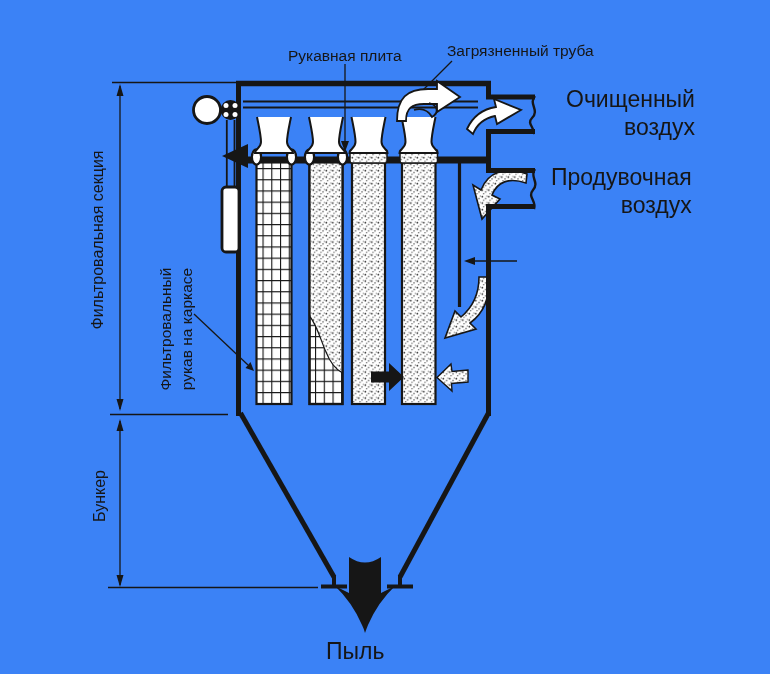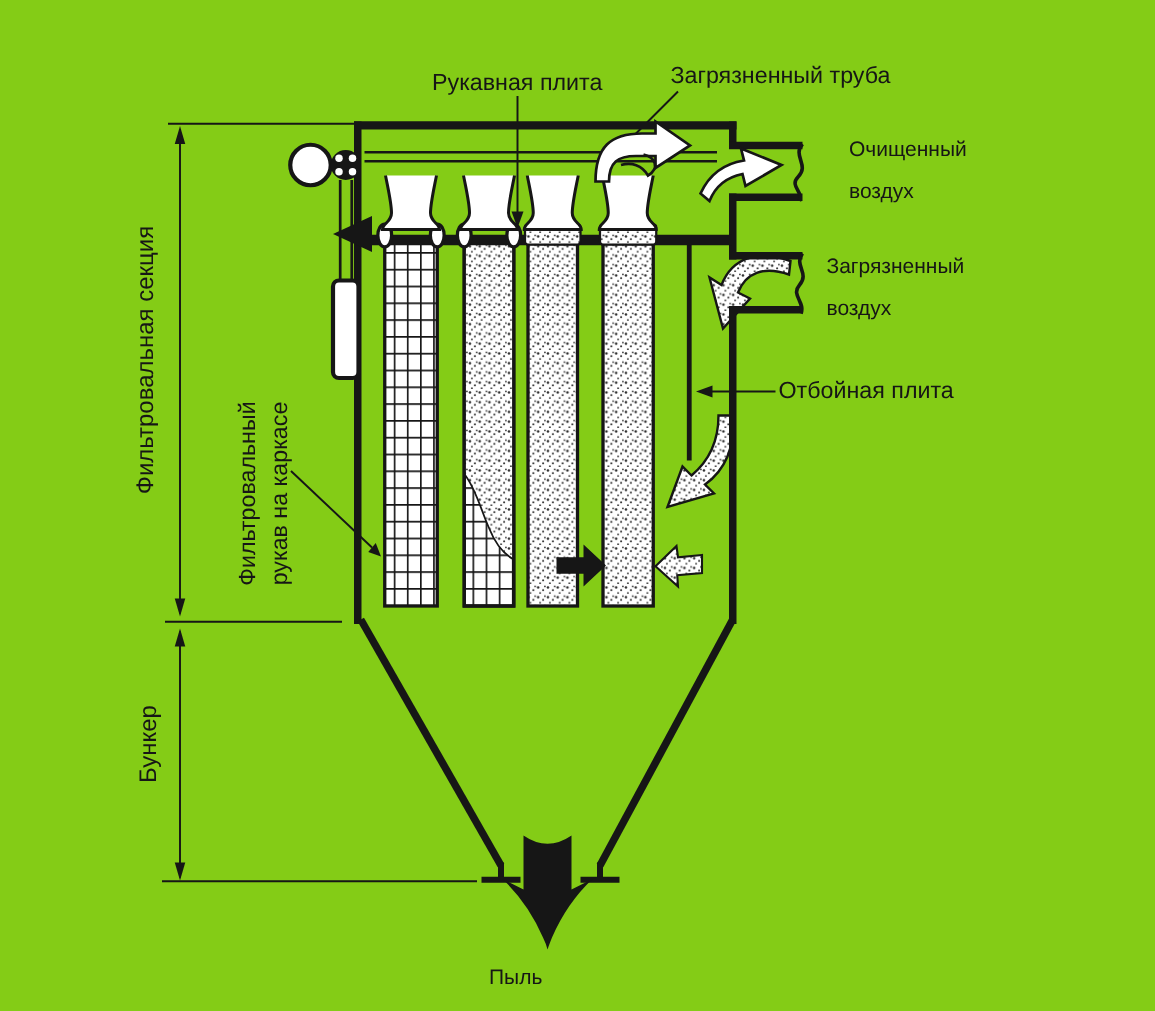--- a/index.html
+++ b/index.html
@@ -1,21 +1,21 @@
 <!DOCTYPE html>
 <html><head>
 <meta charset="utf-8">
 <style>
   html,body{margin:0;padding:0;background:#ffffff;}
-  .stage{position:relative;width:770px;height:674px;background:#84cc16;overflow:hidden;
+  .stage{position:relative;width:770px;height:674px;background:#3b82f6;overflow:hidden;
          font-family:"Liberation Sans","DejaVu Sans",sans-serif;color:#161616;}
   .stage svg{position:absolute;left:0;top:0;}
   .lbl{position:absolute;white-space:nowrap;color:#161616;}
   .lbl-sm{font-size:15.5px;line-height:19px;}
-  .lbl-lg{font-size:14px;line-height:28px;}
+  .lbl-lg{font-size:23px;line-height:28px;text-align:right;}
   .rot{transform:rotate(-90deg);text-align:center;}
   .lines span{display:block;}
 </style>
 </head>
 <body>
 
 <div class="stage">
 
 <svg width="770" height="674" viewBox="0 0 770 674">
   <defs>
@@ -149,25 +149,24 @@
 <div class="lbl lbl-sm" style="left:288px;top:46px;">Рукавная плита</div>
 
 <div class="lbl lbl-sm" style="left:447px;top:41px;">Загрязненный труба</div>
 
 <div class="lbl lbl-lg lines" style="left:566px;top:85px;">
   <span>Очищенный</span>
   <span>воздух</span>
 </div>
 
 <div class="lbl lbl-lg lines" style="left:551px;top:163px;">
-  <span>Загрязненный</span>
+  <span>Продувочная</span>
   <span>воздух</span>
 </div>
 
-<div class="lbl lbl-sm" style="left:519px;top:251px;">Отбойная плита</div>
 
 <div class="lbl rot" style="left:8px;top:230px;width:180px;font-size:16px;line-height:20px;">Фильтровальная секция</div>
 
 <div class="lbl rot lines" style="left:106px;top:308px;width:140px;font-size:15.5px;line-height:21px;">
   <span>Фильтровальный</span>
   <span>рукав на каркасе</span>
 </div>
 
 <div class="lbl rot" style="left:55px;top:486px;width:90px;font-size:16px;line-height:20px;">Бункер</div>
 

